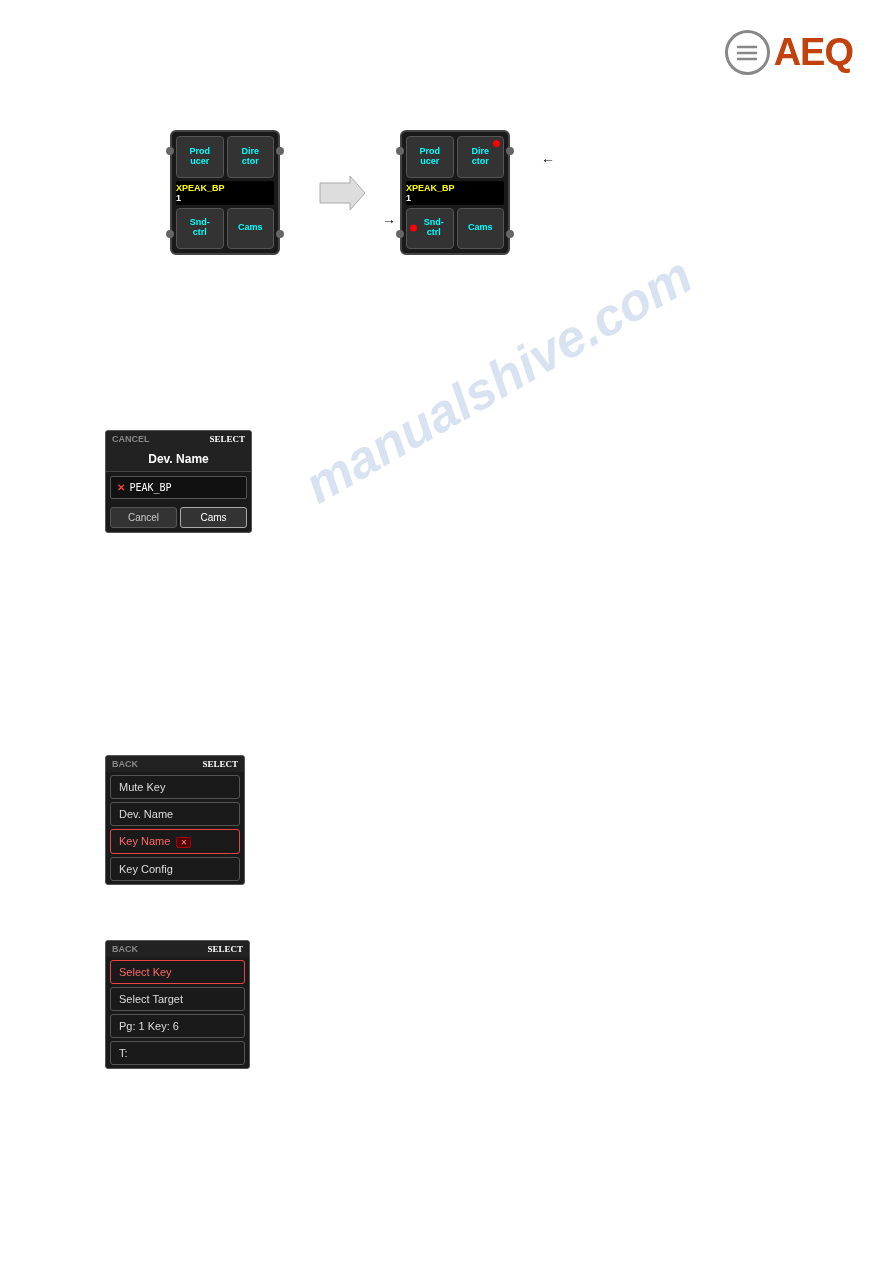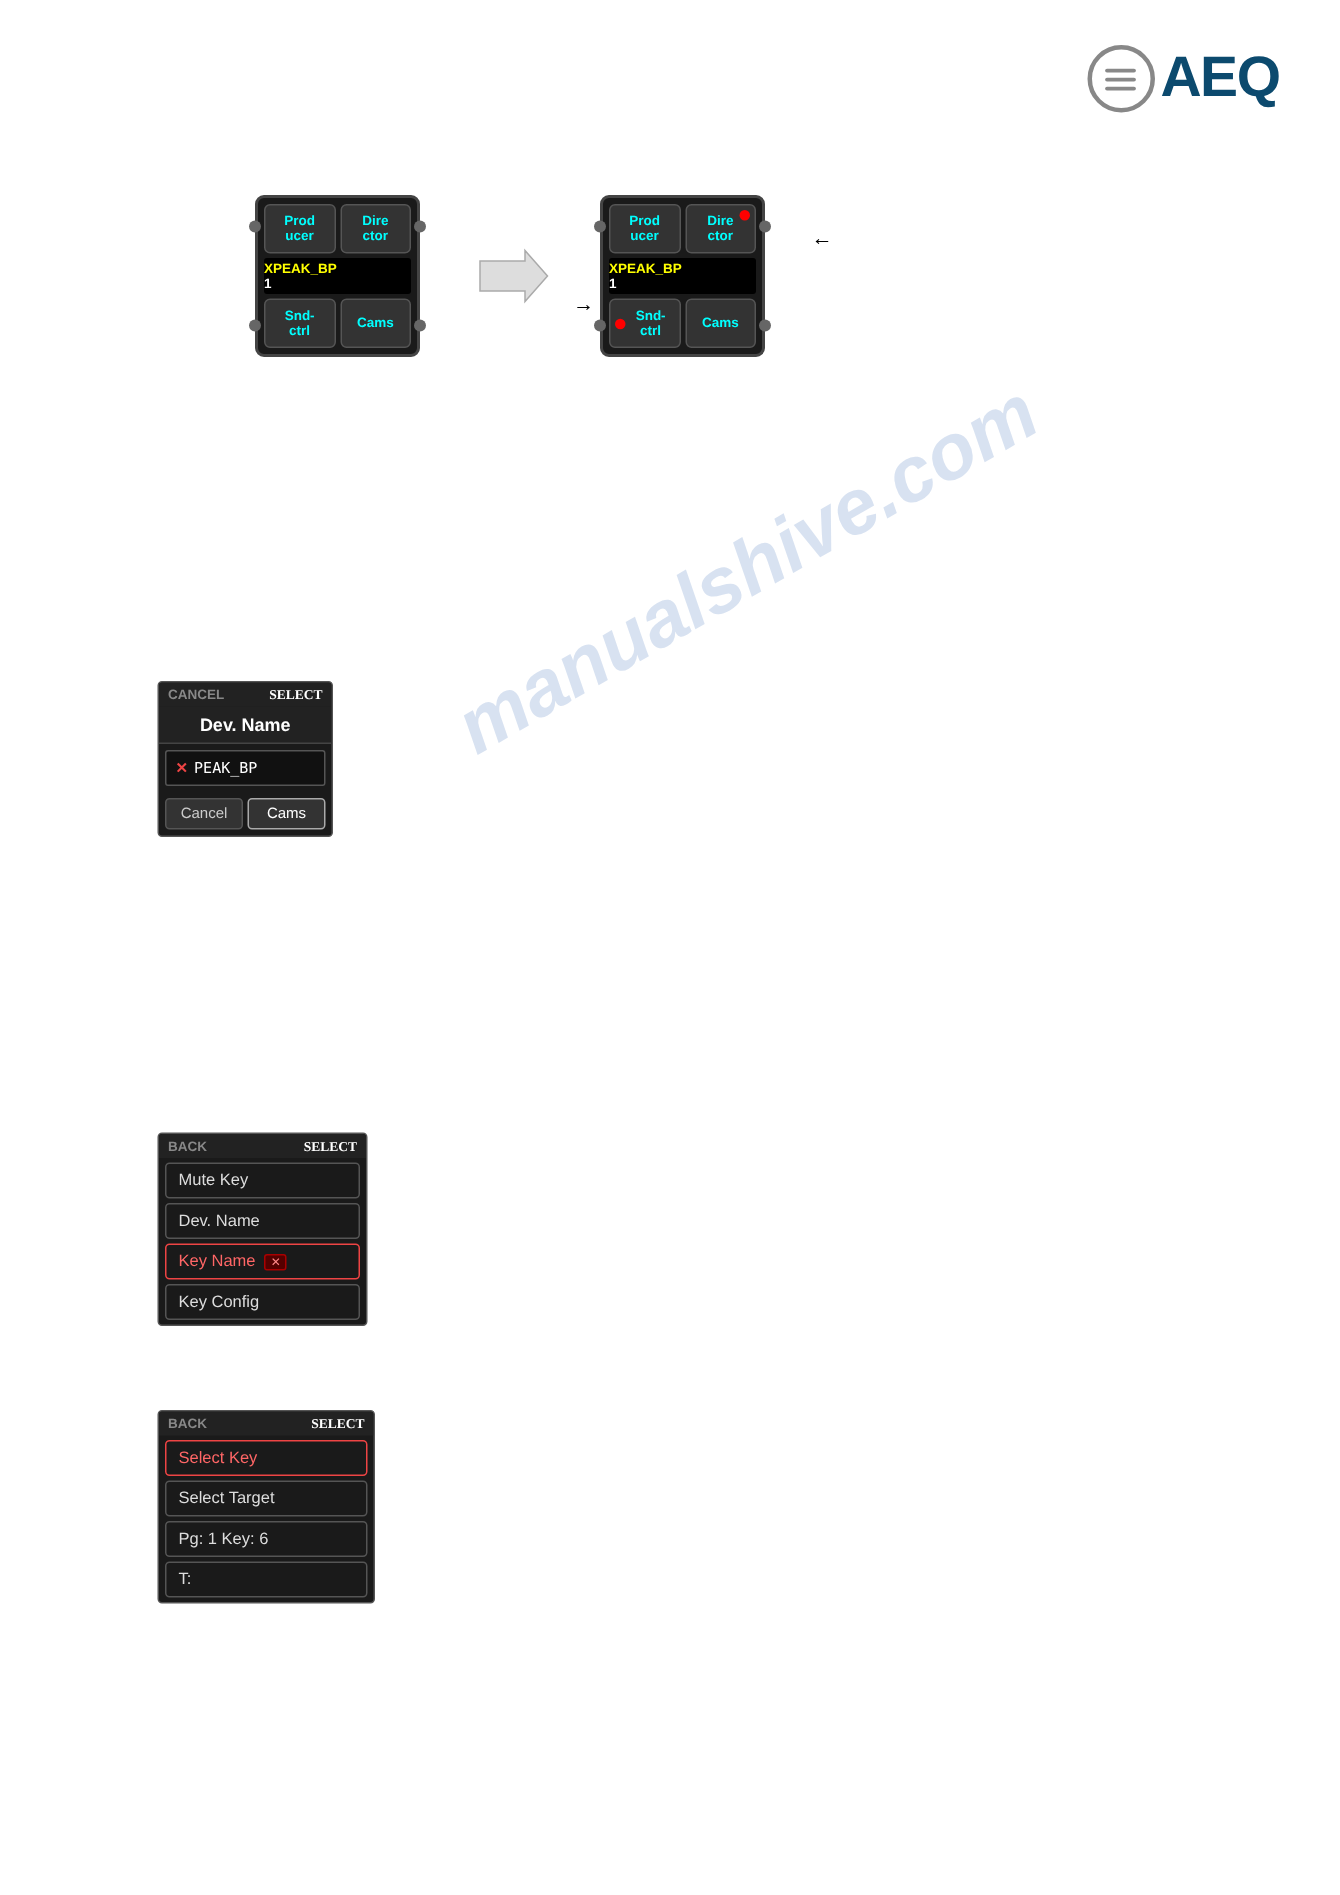--- a/index.html
+++ b/index.html
@@ -27,21 +27,21 @@
       border: 3px solid #888;
       border-radius: 50%;
       display: flex;
       align-items: center;
       justify-content: center;
       position: relative;
     }
     .aeq-logo-text {
       font-size: 38px;
       font-weight: bold;
-      color: #0c4a6e;
+      color: #c2410c;
       letter-spacing: -1px;
     }
 
     
     .watermark {
       position: absolute;
       top: 350px;
       left: 280px;
       font-size: 52px;
       color: rgba(100, 140, 200, 0.25);
@@ -58,21 +58,21 @@
       top: 130px;
       left: 170px;
       display: flex;
       align-items: center;
       gap: 30px;
     }
 
     
     .device-panel {
       width: 110px;
-      height: 108px;
+      height: 125px;
       background: #1a1a1a;
       border: 2px solid #444;
       border-radius: 6px;
       position: relative;
       padding: 4px;
     }
     .device-panel-inner {
       display: grid;
       grid-template-columns: 1fr 1fr;
       grid-template-rows: 1fr auto 1fr;
@@ -330,21 +330,21 @@
     <div style="position:absolute;top:20px;right:-45px;font-size:14px;color:#000;display:flex;align-items:center;gap:3px;">
       <span>←</span>
     </div>
     <div style="position:absolute;bottom:28px;left:-18px;font-size:14px;color:#000;">
       <span>→</span>
     </div>
   </div>
 
 </div>
 
-<div class="menu-panel panel-devname" style="top:430px;left:105px;width:117px;margin-top:24px;">
+<div class="menu-panel panel-devname" style="top:430px;left:105px;width:147px;">
   <div class="menu-header">
     <span class="menu-header-item">CANCEL</span>
     <span class="menu-header-item active">SELECT</span>
   </div>
   <div class="devname-title">Dev. Name</div>
   <div class="devname-input">
     <span class="x-mark">✕</span>
     <span style="font-family:monospace;font-size:10px;">PEAK_BP</span>
   </div>
   <div class="devname-buttons">

